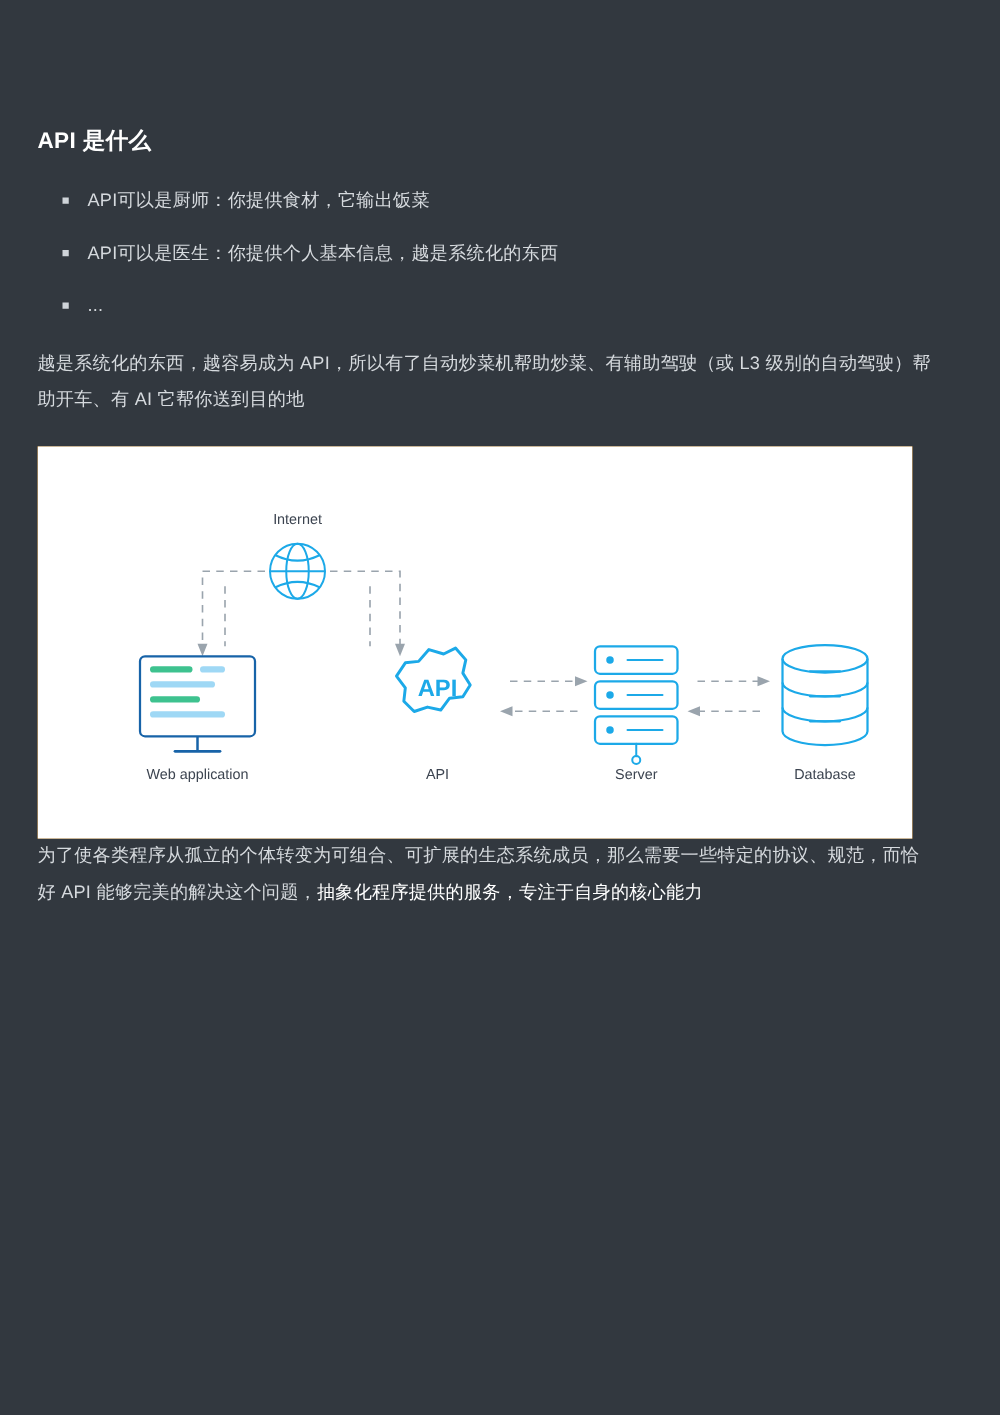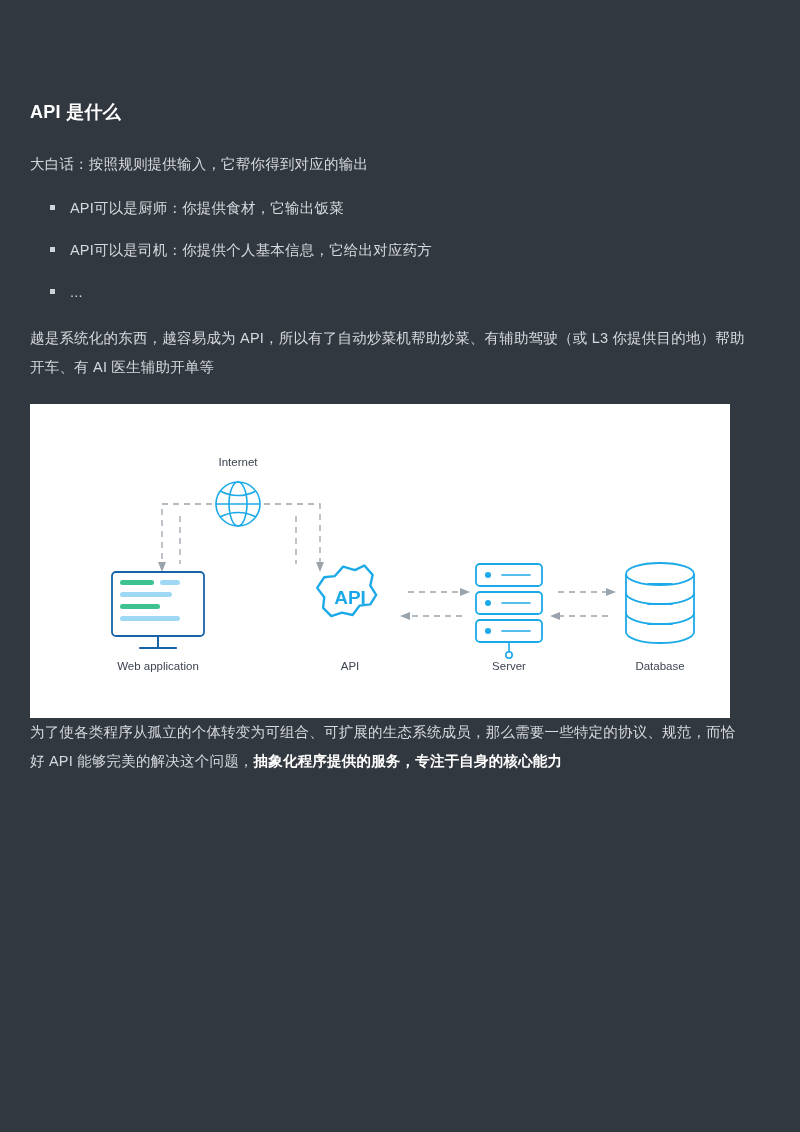--- a/index.html
+++ b/index.html
@@ -58,21 +58,21 @@
   ul.bullets li::before {
     content: "";
     position: absolute;
     left: 6px;
     top: 8px;
     width: 5px;
     height: 5px;
     background: #cfd4d9;
   }
   .bold-inline {
-    font-weight: bold;
+    font-weight: normal;
     color: #ffffff;
     margin-top: 24px;
   }
   .figure {
     background: #a16207;
     margin: 8px 0 0 0;
     padding: 0;
     width: 700px;
     height: 314px;
     box-sizing: border-box;
@@ -83,29 +83,28 @@
   }
 </style>
 </head>
 <body>
 
 <div class="page">
 
   <h2 class="heading">API 是什么</h2>
 
 
-  <p class="para tight">大白话：按照规则提供输入，它帮你得到对应的输出</p>
 
   <ul class="bullets">
     <li>API可以是厨师：你提供食材，它输出饭菜</li>
-    <li>API可以是司机：你提供个人基本信息，它给出对应药方</li>
+    <li>API可以是医生：你提供个人基本信息，越是系统化的东西</li>
     <li>...</li>
   </ul>
 
-  <p class="para">越是系统化的东西，越容易成为 API，所以有了自动炒菜机帮助炒菜、有辅助驾驶（或 L3 你提供目的地）帮助开车、有 AI 医生辅助开单等</p>
+  <p class="para">越是系统化的东西，越容易成为 API，所以有了自动炒菜机帮助炒菜、有辅助驾驶（或 L3 级别的自动驾驶）帮助开车、有 AI 它帮你送到目的地</p>
 
   <div class="figure">
     <svg width="700" height="314" viewBox="0 0 700 314" xmlns="http://www.w3.org/2000/svg">
       <rect x="0" y="0" width="700" height="314" fill="#ffffff"></rect>
 
       <text id="lbl-internet" x="208" y="62" font-family="Liberation Sans, sans-serif" font-size="11.5" fill="#3c4450" text-anchor="middle">Internet</text>
 
       <g stroke="#1ca9e8" fill="none" stroke-width="1.6">
         <circle cx="208" cy="100" r="22"></circle>
         <ellipse cx="208" cy="100" rx="9" ry="22"></ellipse>

